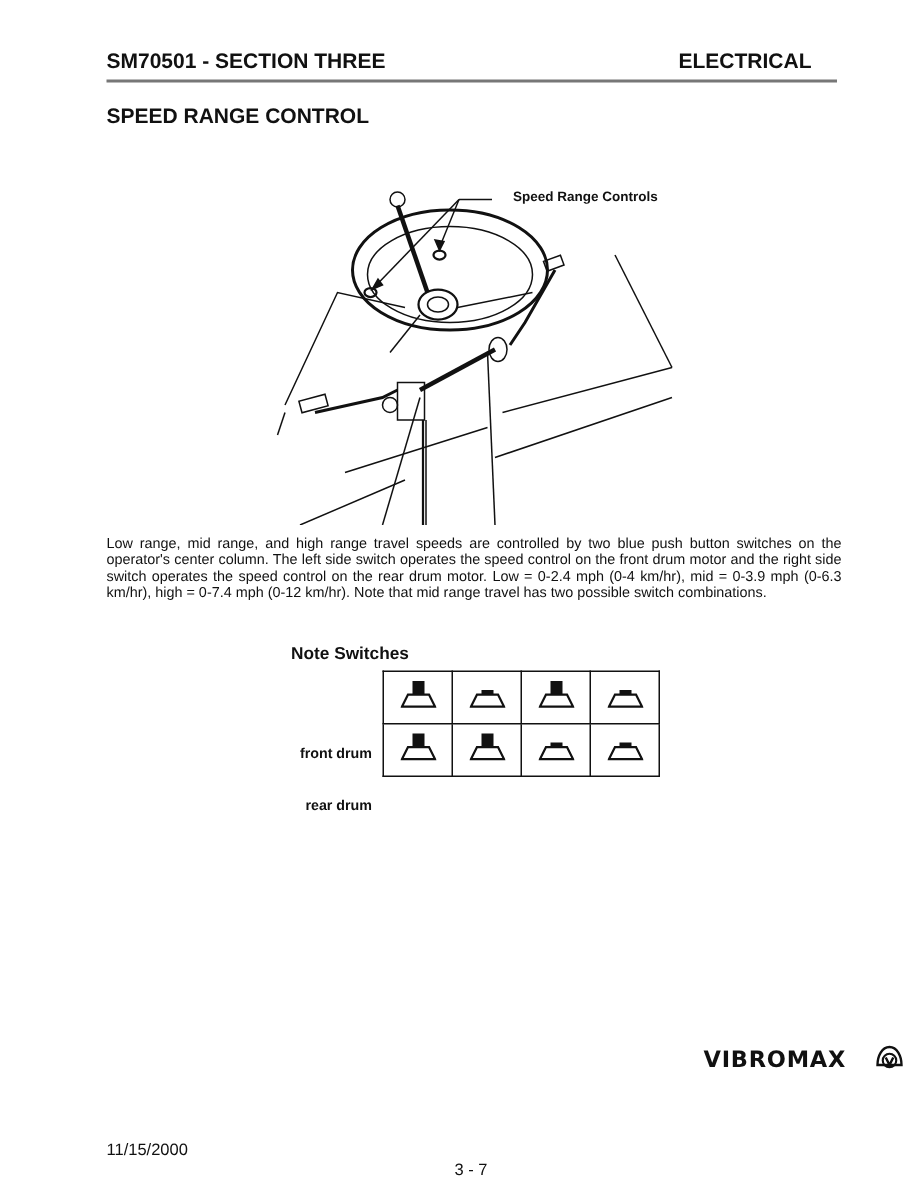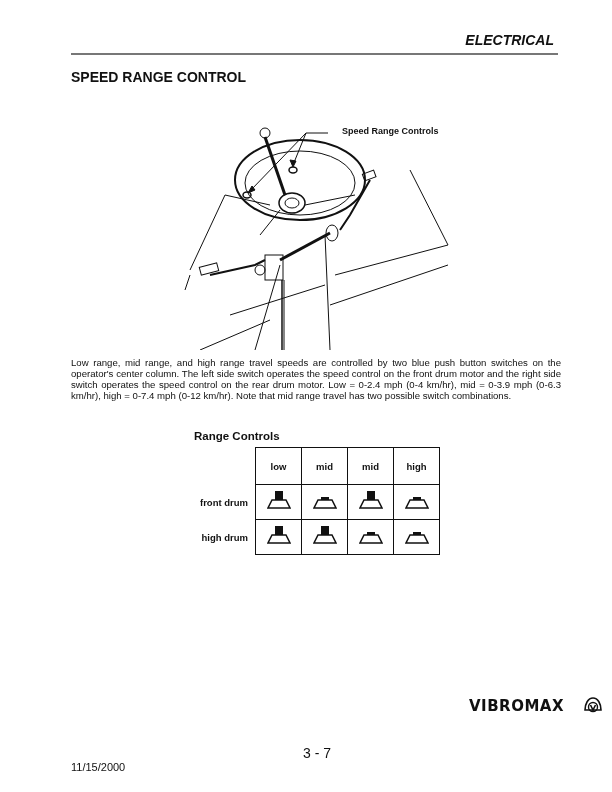--- a/index.html
+++ b/index.html
@@ -1,39 +1,40 @@
 <!DOCTYPE html>
 <html><head>
 <meta charset="utf-8">
 <style>
   html,body{margin:0;padding:0;background:#fff;}
   body{width:612px;height:792px;position:relative;font-family:"Liberation Sans",sans-serif;color:#111;overflow:hidden;}
   .hdr{position:absolute;left:71px;top:31px;width:487px;height:22px;border-bottom:2px solid #777;}
   .hdr-left,.hdr-right{position:absolute;top:1px;font-weight:bold;font-size:14px;}
   .hdr-left{left:0;}
-  .hdr-right{right:4px;font-style:italic;}
+  .hdr-right{right:17px;}
   .title{position:absolute;left:71px;top:69px;font-weight:bold;font-size:14px;text-align:center;}
   .figure{position:absolute;left:180px;top:115px;width:270px;height:235px;}
   .callout{position:absolute;left:342px;top:126px;font-weight:bold;font-size:9px;}
   .para{position:absolute;left:71px;top:357px;width:490px;font-size:9.6px;line-height:11px;text-align:justify;}
   .rs-title{position:absolute;left:194px;top:430px;font-weight:bold;font-size:11.5px;}
   .rs-table{position:absolute;left:255px;top:447px;border-collapse:collapse;}
   .rs-table td{border:1.3px solid #111;width:45px;text-align:center;vertical-align:middle;padding:0;}
   .rs-table tr.head td{height:36px;font-weight:bold;font-size:9.5px;}
   .rs-table tr.row td{height:34px;}
   .rowlabel{position:absolute;font-weight:bold;font-size:9.5px;right:364px;}
   .footer-date{position:absolute;left:71px;top:745px;font-size:11px;margin-top:16px;}
-  .footer-page{position:absolute;left:303px;top:745px;font-size:14px;text-align:right;}
+  .footer-page{position:absolute;left:303px;top:774px;font-size:11px;text-align:right;}
   .logo{position:absolute;left:469px;top:696px;display:flex;align-items:center;gap:16px;}
   .logo-text{font-weight:bold;font-size:15px;letter-spacing:0.5px;font-family:"DejaVu Sans",sans-serif;}
 </style>
 </head>
 <body>
 
 <div class="hdr">
+  <span class="hdr-left">SM70501 - SECTION THREE</span>
   <span class="hdr-right">ELECTRICAL</span>
 </div>
 
 <div class="title">SPEED RANGE CONTROL</div>
 
 <div class="figure">
   <svg width="270" height="235" viewBox="0 0 270 235" fill="none" stroke="#111" stroke-width="1">
 
     <path d="M10 155 L45 80 L90 90"></path>
     <path d="M230 55 L268 130"></path>
@@ -73,30 +74,24 @@
     <rect x="85" y="140" width="18" height="25"></rect>
     <ellipse cx="80" cy="155" rx="5" ry="5"></ellipse>
     <path d="M102 165 L102 235" stroke-width="1.5"></path>
     <path d="M104 165 L104 235"></path>
   </svg>
 </div>
 <div class="callout">Speed Range Controls</div>
 
 <div class="para">Low range, mid range, and high range travel speeds are controlled by two blue push button switches on the operator's center column. The left side switch operates the speed control on the front drum motor and the right side switch operates the speed control on the rear drum motor. Low = 0-2.4 mph (0-4 km/hr), mid = 0-3.9 mph (0-6.3 km/hr), high = 0-7.4 mph (0-12 km/hr). Note that mid range travel has two possible switch combinations.</div>
 
-<div class="rs-title">Range Controls</div>
+<div class="rs-title">Note Switches</div>
 
 <table class="rs-table">
   <tbody>
-      <tr class="head">
-    <td>low</td>
-    <td>mid</td>
-    <td>mid</td>
-    <td>high</td>
-  </tr>
   <tr class="row">
     <td><svg width="24" height="20" viewBox="0 0 24 20">
             <rect x="8" y="1" width="8" height="9" fill="#111"></rect>
             <polygon points="5,10 19,10 23,18 1,18" fill="none" stroke="#111" stroke-width="1.5"></polygon>
           </svg></td>
     <td><svg width="24" height="20" viewBox="0 0 24 20">
             <rect x="8" y="7" width="8" height="3" fill="#111"></rect>
             <polygon points="5,10 19,10 23,18 1,18" fill="none" stroke="#111" stroke-width="1.5"></polygon>
           </svg></td>
     <td><svg width="24" height="20" viewBox="0 0 24 20">
@@ -122,21 +117,21 @@
             <polygon points="5,10 19,10 23,18 1,18" fill="none" stroke="#111" stroke-width="1.5"></polygon>
           </svg></td>
     <td><svg width="24" height="20" viewBox="0 0 24 20">
             <rect x="8" y="7" width="8" height="3" fill="#111"></rect>
             <polygon points="5,10 19,10 23,18 1,18" fill="none" stroke="#111" stroke-width="1.5"></polygon>
           </svg></td>
   </tr>
 </tbody>
   </table>
 <div class="rowlabel" style="top:497px;">front drum</div>
-<div class="rowlabel" style="top:532px;">high drum</div>
+<div class="rowlabel" style="top:532px;">rear drum</div>
 
 <div class="footer-date">11/15/2000</div>
 <div class="footer-page">3 - 7</div>
 <div class="logo">
   <span class="logo-text">VIBROMAX</span>
   <svg width="20" height="20" viewBox="0 0 20 20" style="margin-left:3px;">
     <path d="M10 2 C5 2 2 8 2 14 L18 14 C18 8 15 2 10 2 Z" fill="none" stroke="#111" stroke-width="1.6"></path>
     <circle cx="10" cy="11" r="4.5" fill="none" stroke="#111" stroke-width="1.4"></circle>
     <path d="M7.5 9 L10 14 L12.5 9" fill="none" stroke="#111" stroke-width="1.6"></path>
   </svg>

